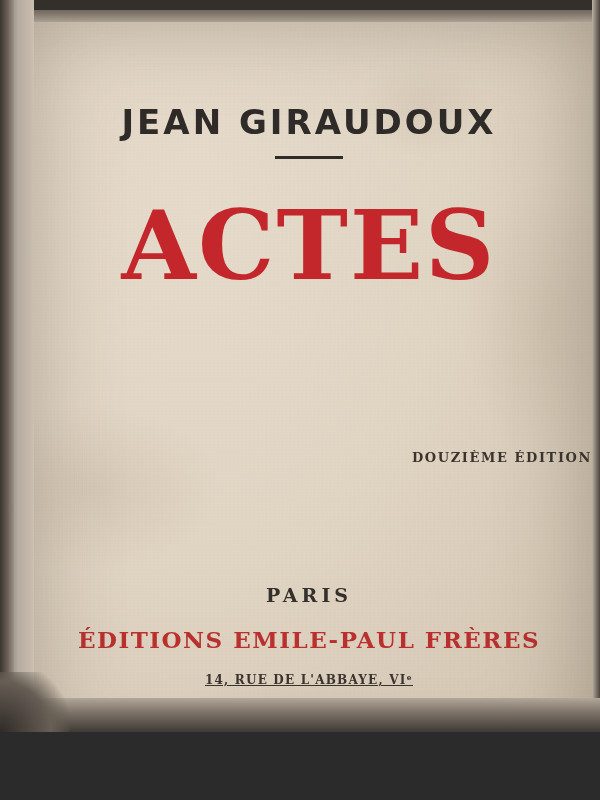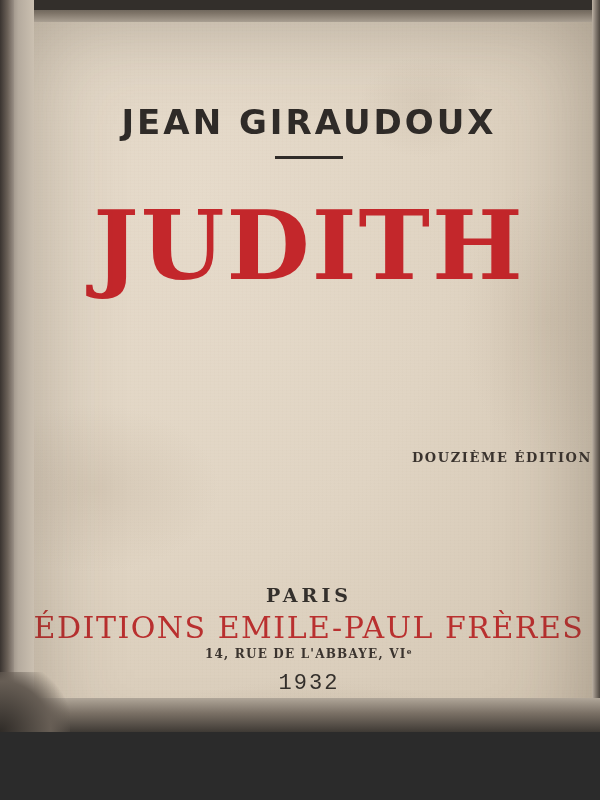--- a/index.html
+++ b/index.html
@@ -165,35 +165,36 @@
   .city {
     font-family: "DejaVu Serif", serif;
     font-weight: 700;
     font-size: 19px;
     letter-spacing: 4px;
     color: #34302c;
     display: block;
   }
   .publisher {
     display: block;
-    margin-top: 4px;
-    font-family: "DejaVu Serif", serif;
-    font-weight: 400;
-    font-size: 30px;
+    margin-top: 20px;
+    font-family: "DejaVu Serif", serif;
+    font-weight: 700;
+    font-size: 23px;
     letter-spacing: 1.5px;
     color: #b9302f;
   }
   .address {
     display: block;
-    margin-top: 2px;
+    margin-top: 20px;
     font-family: "DejaVu Serif", serif;
     font-weight: 700;
     font-size: 12px;
     letter-spacing: 1.2px;
     color: #3a332e;
+    text-decoration: underline;
   }
   .year {
     display: block;
     margin-top: 10px;
     font-family: Liberation Mono, monospace;
     font-size: 22px;
     letter-spacing: 2px;
     color: #34302c;
   }
 
@@ -211,21 +212,21 @@
 
   <div class="sheet">
     <div class="sheet-stains"></div>
     <div class="sheet-grain"></div>
 
     <div class="content">
       <div class="author">JEAN GIRAUDOUX</div>
 
       <div class="rule"></div>
 
-      <div class="title">JUDITH</div>
+      <div class="title">ACTES</div>
 
 
       <div class="edition">DOUZIÈME ÉDITION</div>
 
       <div class="imprint">
         <span class="city">PARIS</span>
         <span class="publisher">ÉDITIONS EMILE-PAUL FRÈRES</span>
         <span class="address">14, RUE DE L'ABBAYE, VIᵉ</span>
         <span class="year">1932</span>
       </div>

